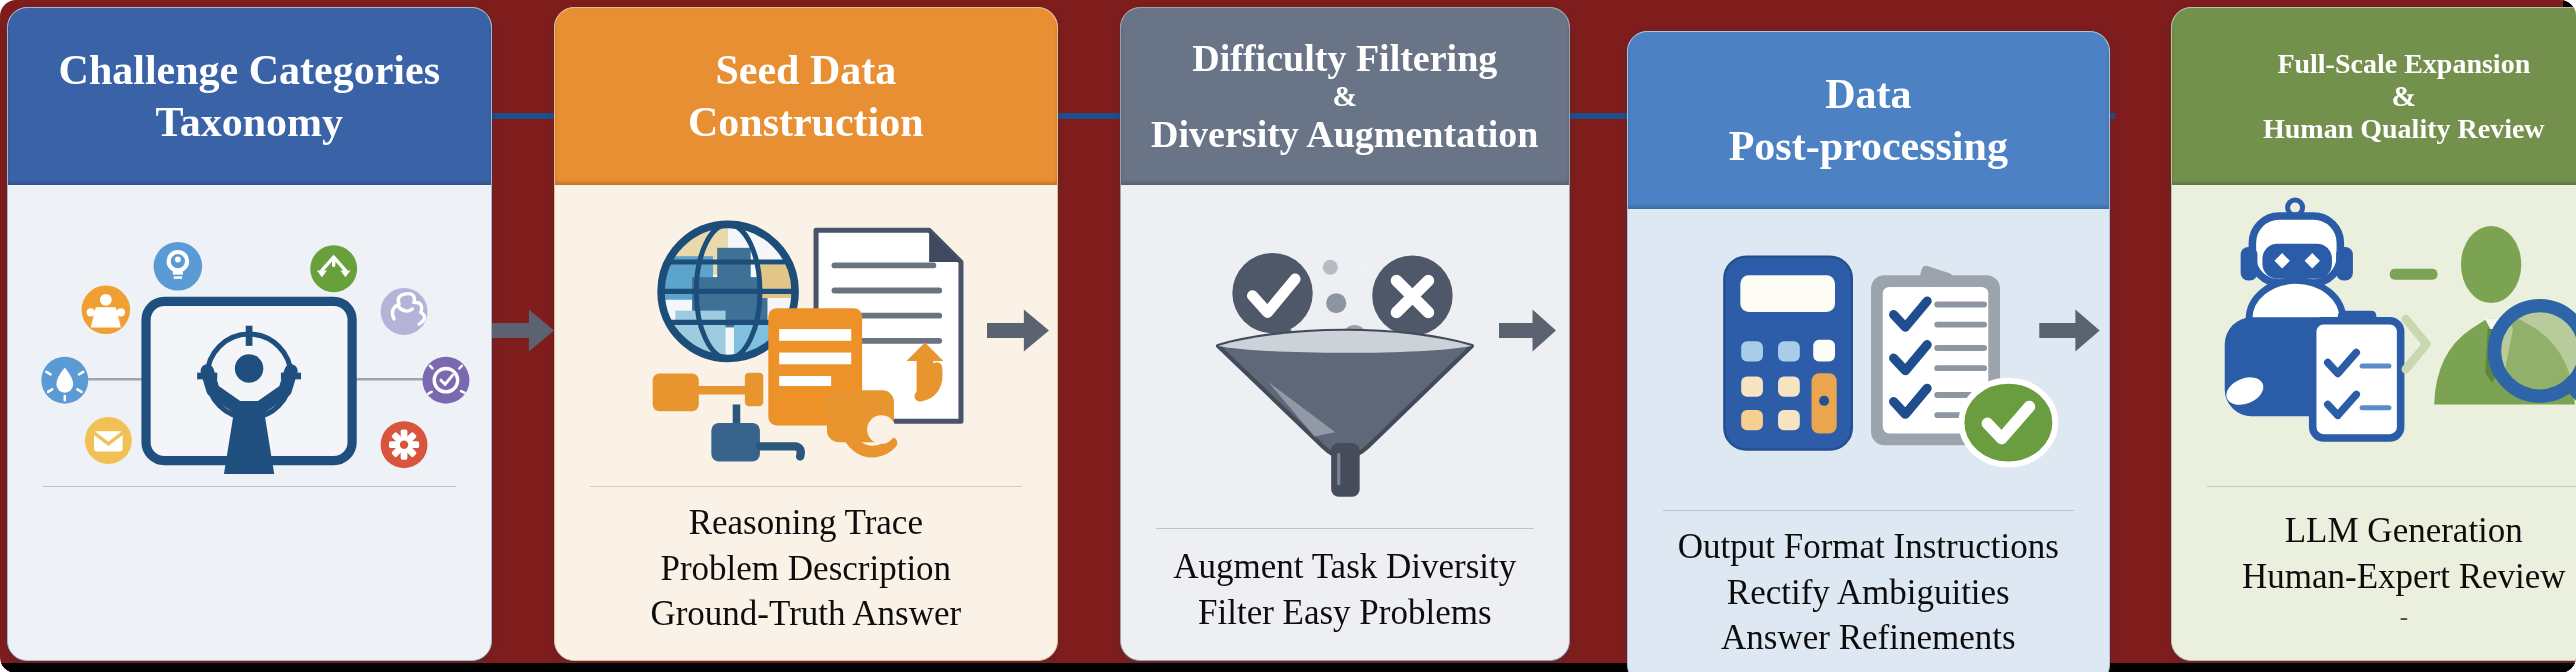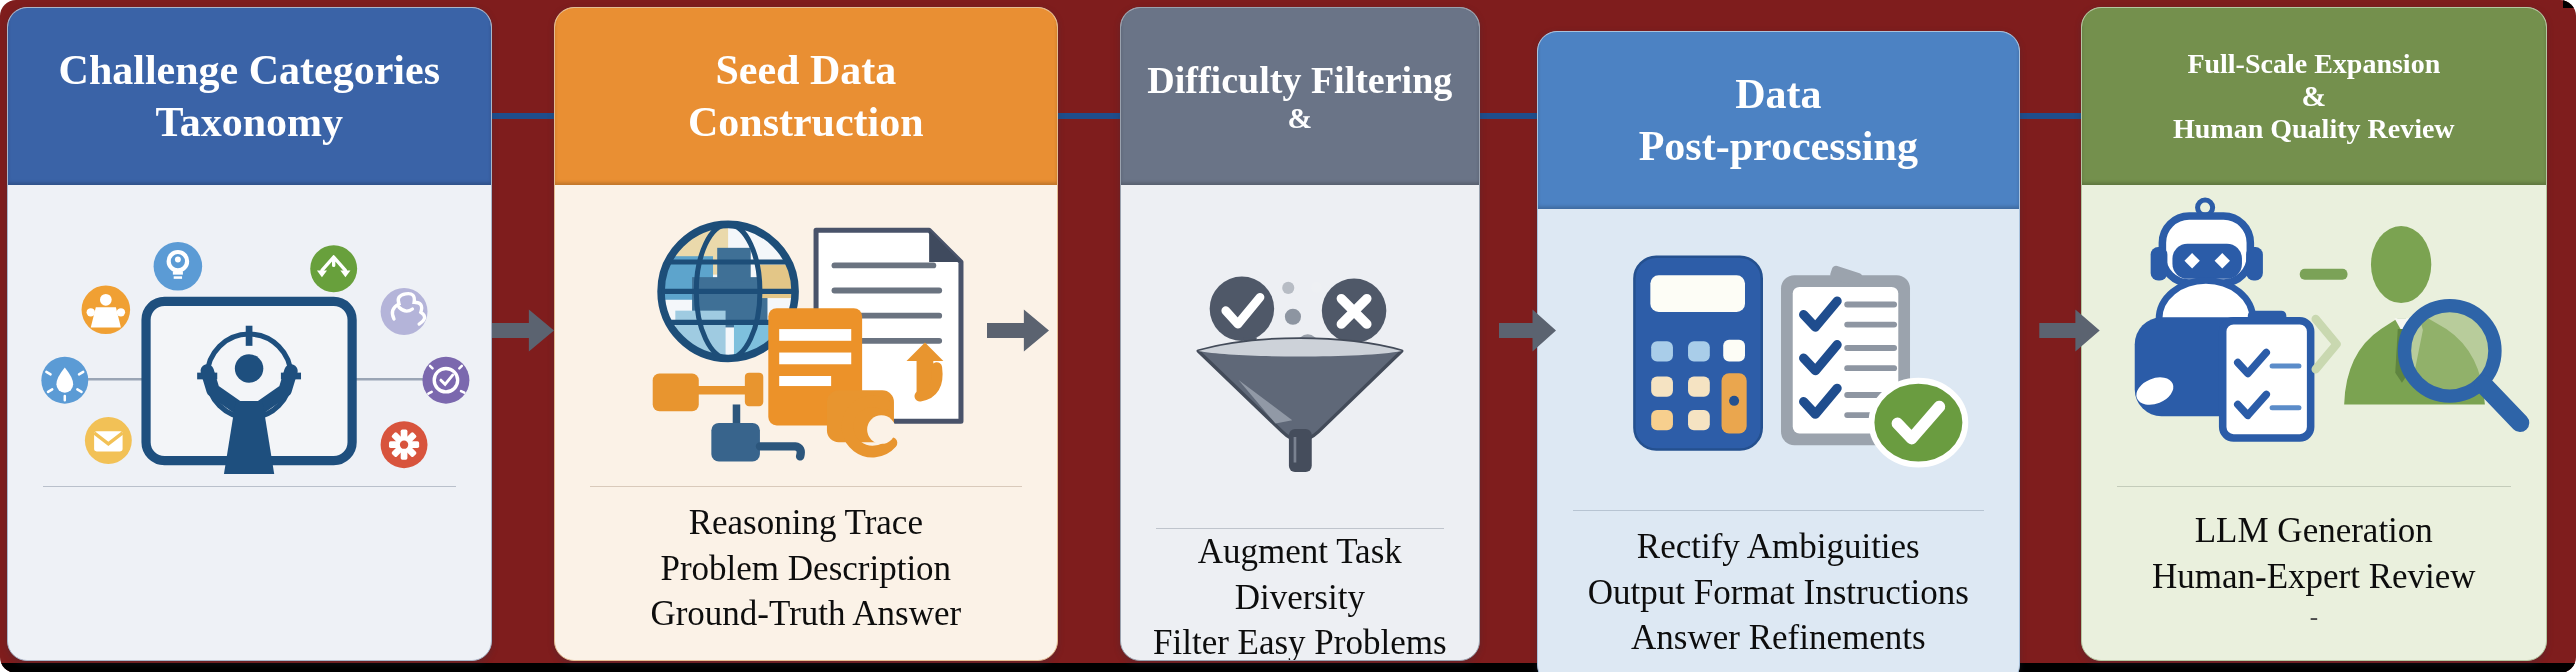--- a/index.html
+++ b/index.html
@@ -9,21 +9,21 @@
   }
   .connector-line{position:absolute;left:473px;width:1642px;top:113px;height:5.9px;background:var(--connector,#1f4e8c);z-index:0;}
   .cards{position:absolute;left:6.8px;top:6.8px;display:flex;z-index:1;}
   .card{
     height:654px;border-radius:20px;overflow:hidden;display:flex;flex-direction:column;
     background:var(--body,#eee);border:1.7px solid var(--bdr,#b9c0cc);
     box-shadow:0 2.5px 6.8px rgba(40,50,70,.28);box-sizing:border-box;
   }
   .card.s0{width:485px;margin-right:62px;}
   .card.s1{width:504px;margin-right:62px;}
-  .card.s2{width:360px;margin-right:57px;gap:42px;}
+  .card.s2{width:450px;margin-right:57px;gap:42px;}
   .card.s3{width:483px;margin-right:61px;margin-top:24px;}
   .card.s4{width:466px;}
   .card-header{
     height:177px;flex:0 0 177px;background:var(--hdr,#456);color:#ffffff;
     display:flex;flex-direction:column;align-items:center;justify-content:center;
     text-align:center;font-weight:bold;box-shadow:inset 0 -2.5px 3.4px rgba(0,0,0,.18);
   }
   .tl{font-size:42px;line-height:1.24;}
   .tm{font-size:38px;line-height:1.18;}
   .ts{font-size:28px;line-height:1.2;}
@@ -212,20 +212,21 @@
           <div>Problem Description</div>
           <div>Ground-Truth Answer</div>
         </div>
       </div>
     </section>
 
     <section class="card s2" style="--hdr: #6a7487; --body: #edeff3; --bdr: #9aa2ae; --divider: #bfc4cc;">
       <header class="card-header">
         <div class="tm">Difficulty Filtering</div>
         <div class="amp">&amp;</div>
+        <div class="tm">Diversity Augmentation</div>
       </header>
       <div class="card-body">
         <div class="illus">
           <svg width="450" height="289" viewBox="0 0 533 345">
 
             <g>
               <circle cx="249" cy="48" r="9" fill="#b7bcc4"></circle>
               <circle cx="291" cy="47" r="8" fill="#eef0f3"></circle>
               <circle cx="256" cy="91" r="12" fill="#8d95a1"></circle>
               <circle cx="278" cy="132" r="15" fill="#99a0aa"></circle>
@@ -304,22 +305,22 @@
             </g>
 
             <g>
               <ellipse cx="453" cy="255" rx="56" ry="50" fill="#6a9c40" stroke="#ffffff" stroke-width="7"></ellipse>
               <path d="M428,256 l17,18 l33,-38" fill="none" stroke="#ffffff" stroke-width="14" stroke-linecap="round" stroke-linejoin="round"></path>
             </g>
           </svg>
         </div>
         <div class="divider"></div>
         <div class="caption">
+          <div>Output Format Instructions</div>
           <div>Rectify Ambiguities</div>
-          <div>Output Format Instructions</div>
           <div>Answer Refinements</div>
         </div>
       </div>
     </section>
 
     <section class="card s4" style="--hdr: #74904d; --body: #eaf0dd; --bdr: #b5c7a1; --divider: #c4ccba;">
       <header class="card-header">
         <div class="ts">Full-Scale Expansion</div>
         <div class="amp">&amp;</div>
         <div class="ts">Human Quality Review</div>

